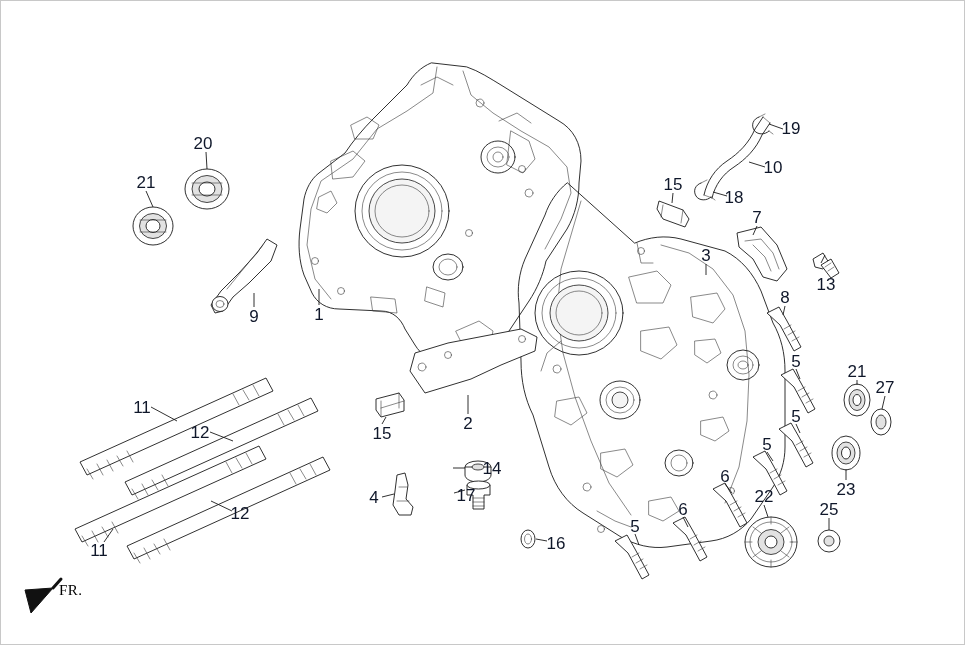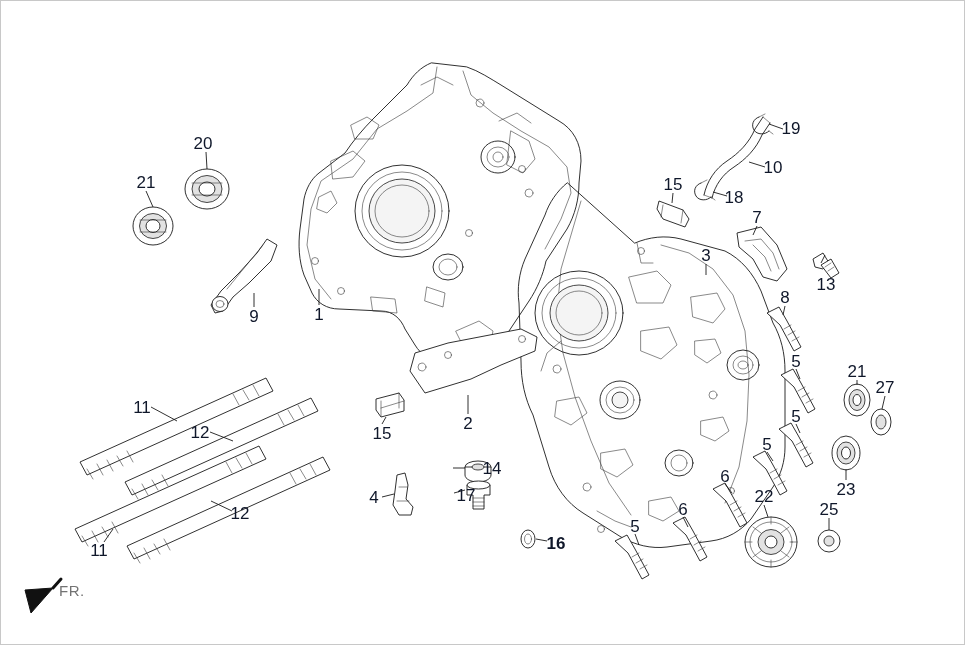--- a/index.html
+++ b/index.html
@@ -30,23 +30,23 @@
     position: absolute;
     font-family: "Liberation Sans", sans-serif;
     font-size: 17px;
     color: #0f172a;
     line-height: 1;
     white-space: nowrap;
     transform: translate(-50%, -50%);
   }
   .fr-label {
     position: absolute;
-    font-family: Liberation Sans, sans-serif;
+    font-family: Liberation Serif, serif;
     font-size: 15px;
-    color: #737373;
+    color: #000000;
     letter-spacing: 0.5px;
     white-space: nowrap;
   }
   .lead {
     stroke: #1a1a1a;
     stroke-width: 0.9;
     fill: none;
   }
   .part {
     fill: none;
@@ -390,21 +390,21 @@
   <div class="callout" style="left:318px; top:313px;">1</div>
   <div class="callout" style="left:141px; top:406px;">11</div>
   <div class="callout" style="left:199px; top:431px;">12</div>
   <div class="callout" style="left:239px; top:512px;">12</div>
   <div class="callout" style="left:98px;  top:549px;">11</div>
   <div class="callout" style="left:381px; top:432px;">15</div>
   <div class="callout" style="left:467px; top:422px;">2</div>
   <div class="callout" style="left:373px; top:496px;">4</div>
   <div class="callout" style="left:443px; top:467px;margin-left:48px;">14</div>
   <div class="callout" style="left:465px; top:494px;">17</div>
-  <div class="callout" style="left:555px; top:542px;font-weight:bold;">16</div>
+  <div class="callout" style="left:555px; top:542px;">16</div>
   <div class="callout" style="left:634px; top:525px;">5</div>
   <div class="callout" style="left:682px; top:508px;">6</div>
   <div class="callout" style="left:724px; top:475px;">6</div>
   <div class="callout" style="left:766px; top:443px;">5</div>
   <div class="callout" style="left:795px; top:415px;">5</div>
   <div class="callout" style="left:795px; top:360px;">5</div>
   <div class="callout" style="left:784px; top:296px;">8</div>
   <div class="callout" style="left:705px; top:254px;">3</div>
   <div class="callout" style="left:756px; top:216px;">7</div>
   <div class="callout" style="left:825px; top:245px;margin-top:38px;">13</div>

